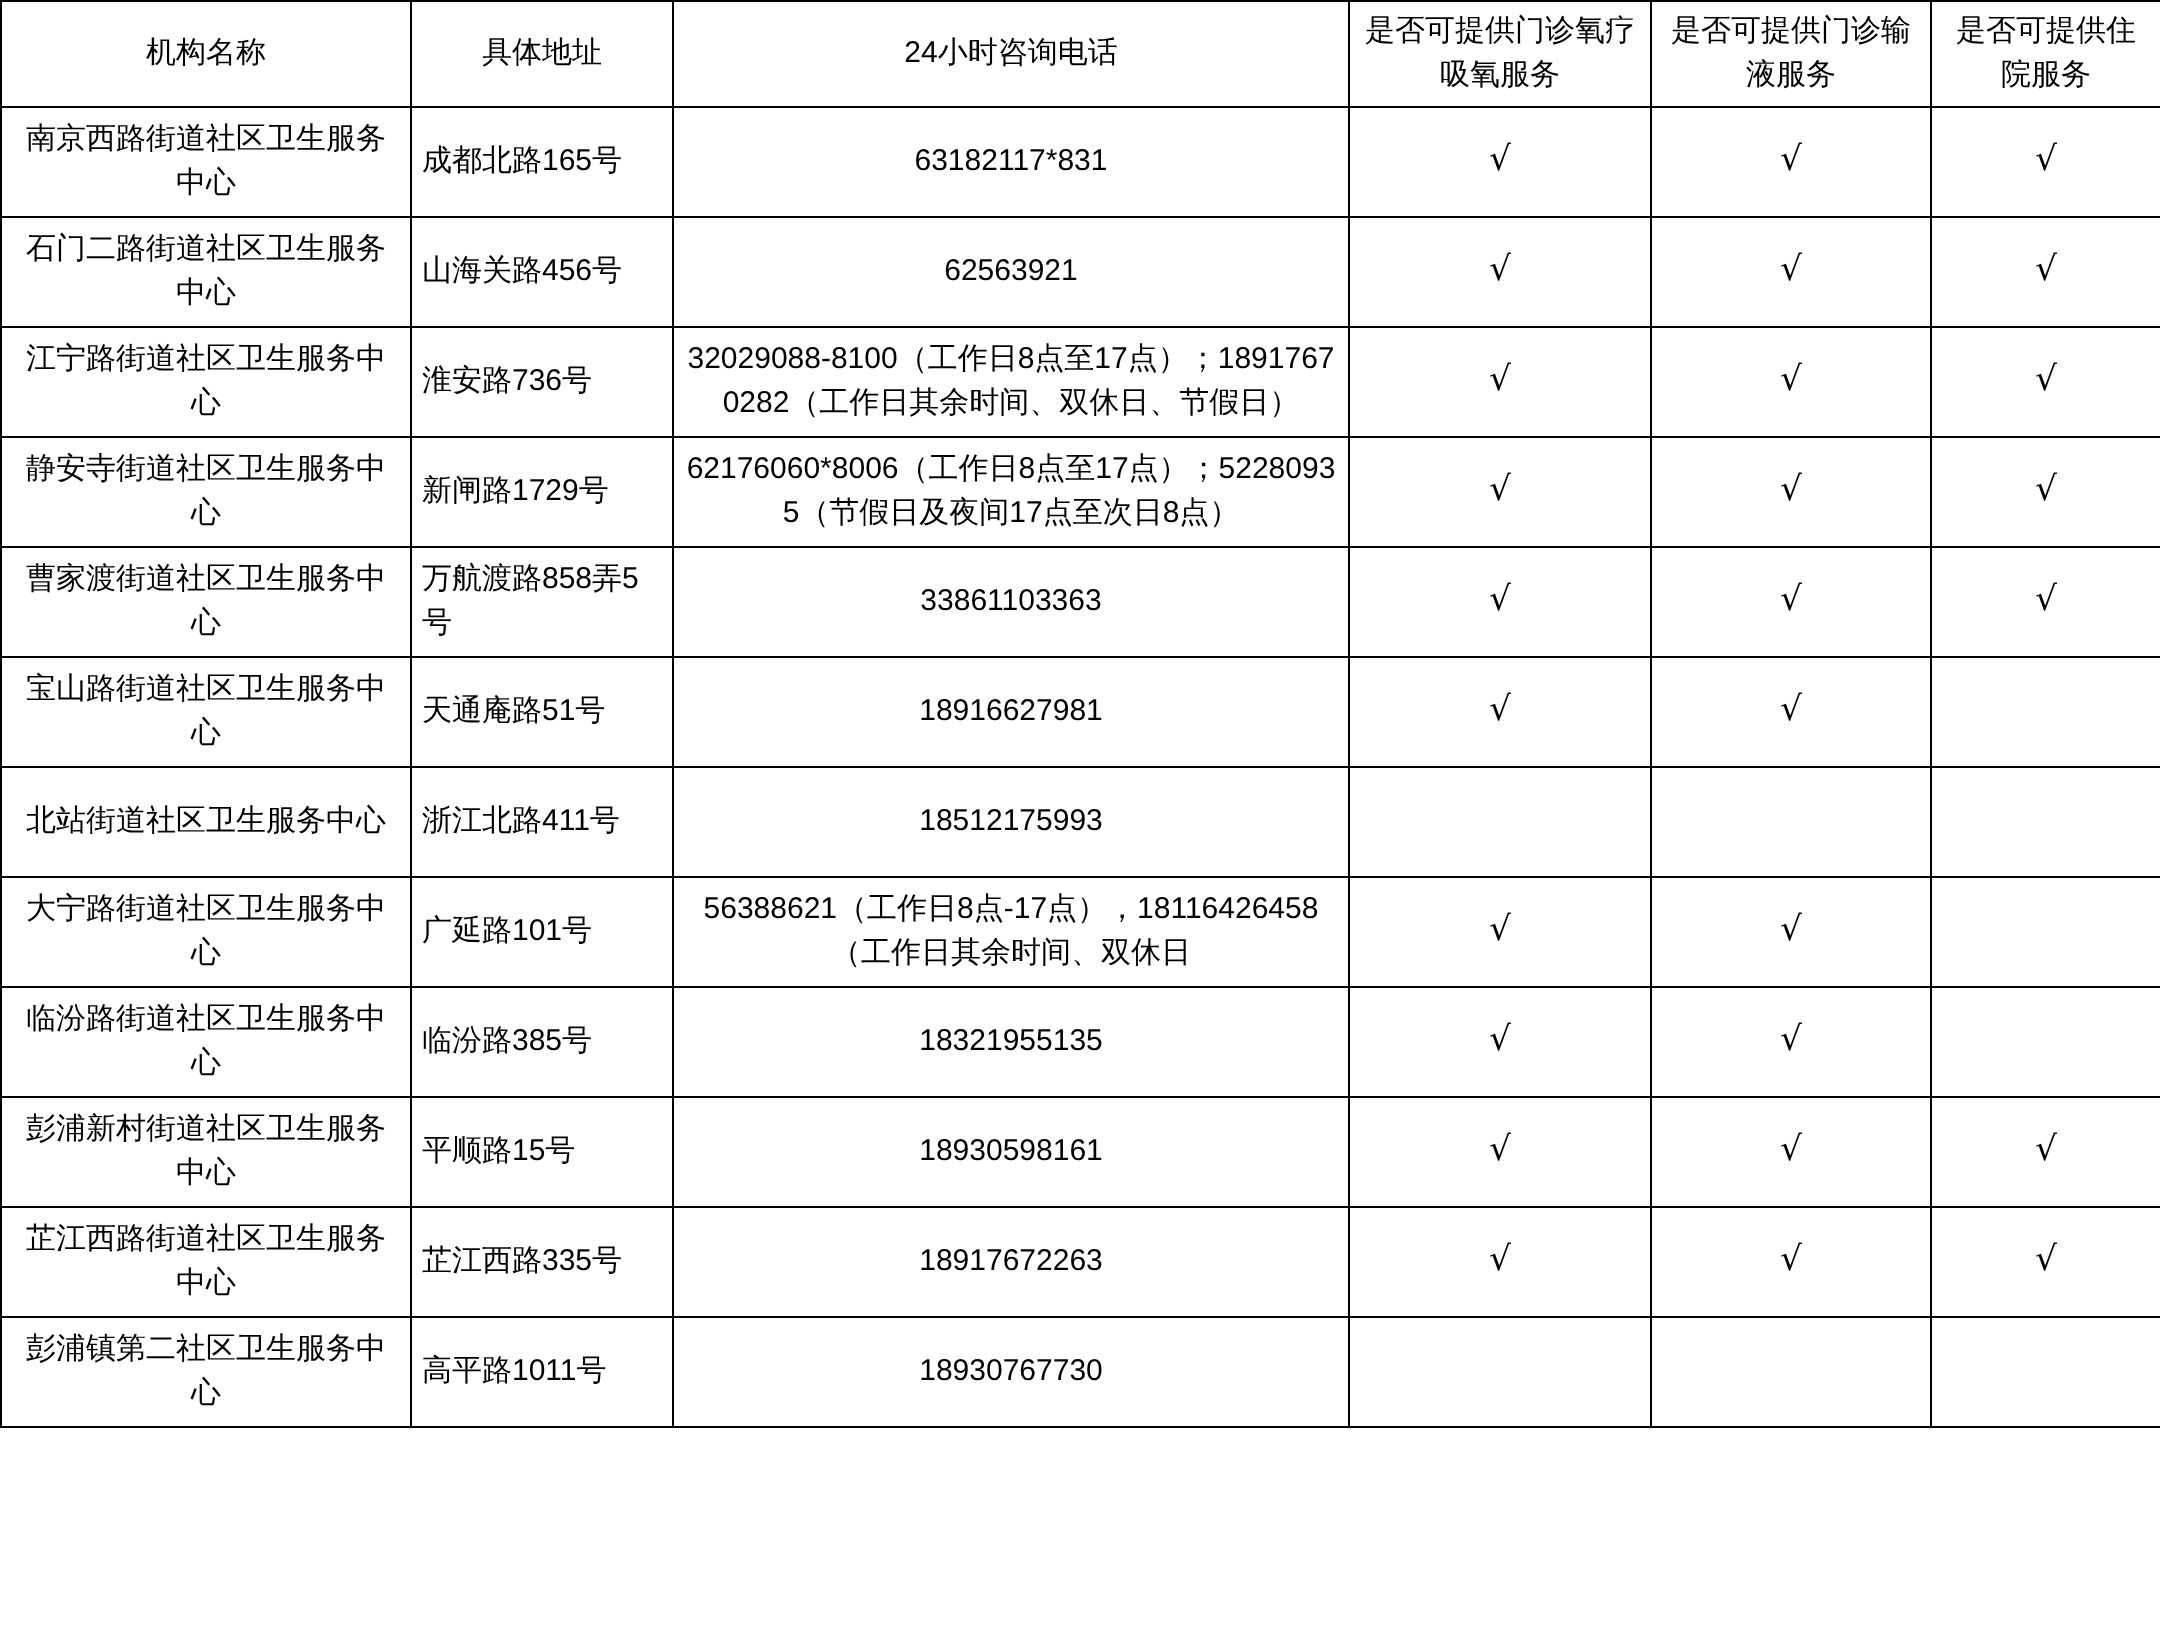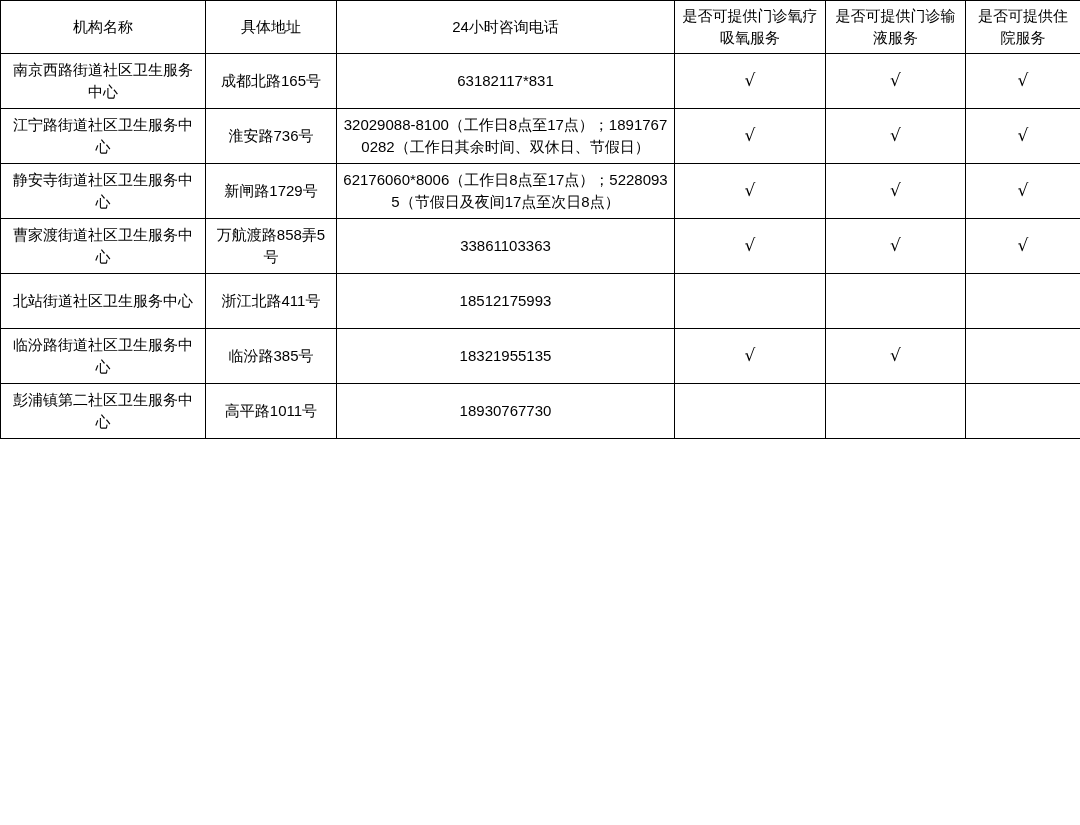--- a/index.html
+++ b/index.html
@@ -36,21 +36,21 @@
   col.c-phone { width: 338px; }
   col.c-ox    { width: 151px; }
   col.c-iv    { width: 140px; }
   col.c-inp   { width: 115px; }
 
   td.name {
     text-align: center;
     vertical-align: middle;
   }
   td.addr {
-    text-align: center;
+    text-align: left;
     vertical-align: middle;
   }
   td.phone {
     text-align: center;
     vertical-align: middle;
     margin-top: 20px;
   }
   td.mark {
     text-align: center;
     vertical-align: middle;
@@ -92,20 +92,28 @@
   <tbody>
       <tr class="row-tall">
         <td class="name">南京西路街道社区卫生服务中心</td>
         <td class="addr">成都北路165号</td>
         <td class="phone">63182117*831</td>
         <td class="mark"><span class="check">√</span></td>
         <td class="mark"><span class="check">√</span></td>
         <td class="mark"><span class="check">√</span></td>
       </tr>
       <tr class="row-tall">
+        <td class="name">石门二路街道社区卫生服务中心</td>
+        <td class="addr">山海关路456号</td>
+        <td class="phone">62563921</td>
+        <td class="mark"><span class="check">√</span></td>
+        <td class="mark"><span class="check">√</span></td>
+        <td class="mark"><span class="check">√</span></td>
+      </tr>
+      <tr class="row-tall">
         <td class="name">江宁路街道社区卫生服务中心</td>
         <td class="addr">淮安路736号</td>
         <td class="phone">32029088-8100（工作日8点至17点）；18917670282（工作日其余时间、双休日、节假日）</td>
         <td class="mark"><span class="check">√</span></td>
         <td class="mark"><span class="check">√</span></td>
         <td class="mark"><span class="check">√</span></td>
       </tr>
       <tr class="row-tall">
         <td class="name">静安寺街道社区卫生服务中心</td>
         <td class="addr">新闸路1729号</td>
@@ -116,34 +124,66 @@
       </tr>
       <tr class="row-tall">
         <td class="name">曹家渡街道社区卫生服务中心</td>
         <td class="addr">万航渡路858弄5号</td>
         <td class="phone">33861103363</td>
         <td class="mark"><span class="check">√</span></td>
         <td class="mark"><span class="check">√</span></td>
         <td class="mark"><span class="check">√</span></td>
       </tr>
       <tr class="row-tall">
+        <td class="name">宝山路街道社区卫生服务中心</td>
+        <td class="addr">天通庵路51号</td>
+        <td class="phone">18916627981</td>
+        <td class="mark"><span class="check">√</span></td>
+        <td class="mark"><span class="check">√</span></td>
+        <td class="mark"></td>
+      </tr>
+      <tr class="row-tall">
         <td class="name">北站街道社区卫生服务中心</td>
         <td class="addr">浙江北路411号</td>
         <td class="phone">18512175993</td>
         <td class="mark"></td>
         <td class="mark"></td>
+        <td class="mark"></td>
+      </tr>
+      <tr class="row-tall">
+        <td class="name">大宁路街道社区卫生服务中心</td>
+        <td class="addr">广延路101号</td>
+        <td class="phone">56388621（工作日8点-17点），18116426458（工作日其余时间、双休日</td>
+        <td class="mark"><span class="check">√</span></td>
+        <td class="mark"><span class="check">√</span></td>
         <td class="mark"></td>
       </tr>
       <tr class="row-tall">
         <td class="name">临汾路街道社区卫生服务中心</td>
         <td class="addr">临汾路385号</td>
         <td class="phone">18321955135</td>
         <td class="mark"><span class="check">√</span></td>
         <td class="mark"><span class="check">√</span></td>
         <td class="mark"></td>
+      </tr>
+      <tr class="row-tall">
+        <td class="name">彭浦新村街道社区卫生服务中心</td>
+        <td class="addr">平顺路15号</td>
+        <td class="phone">18930598161</td>
+        <td class="mark"><span class="check">√</span></td>
+        <td class="mark"><span class="check">√</span></td>
+        <td class="mark"><span class="check">√</span></td>
+      </tr>
+      <tr class="row-tall">
+        <td class="name">芷江西路街道社区卫生服务中心</td>
+        <td class="addr">芷江西路335号</td>
+        <td class="phone">18917672263</td>
+        <td class="mark"><span class="check">√</span></td>
+        <td class="mark"><span class="check">√</span></td>
+        <td class="mark"><span class="check">√</span></td>
       </tr>
       <tr class="row-tall">
         <td class="name">彭浦镇第二社区卫生服务中心</td>
         <td class="addr">高平路1011号</td>
         <td class="phone">18930767730</td>
         <td class="mark"></td>
         <td class="mark"></td>
         <td class="mark"></td>
       </tr>
     </tbody>

